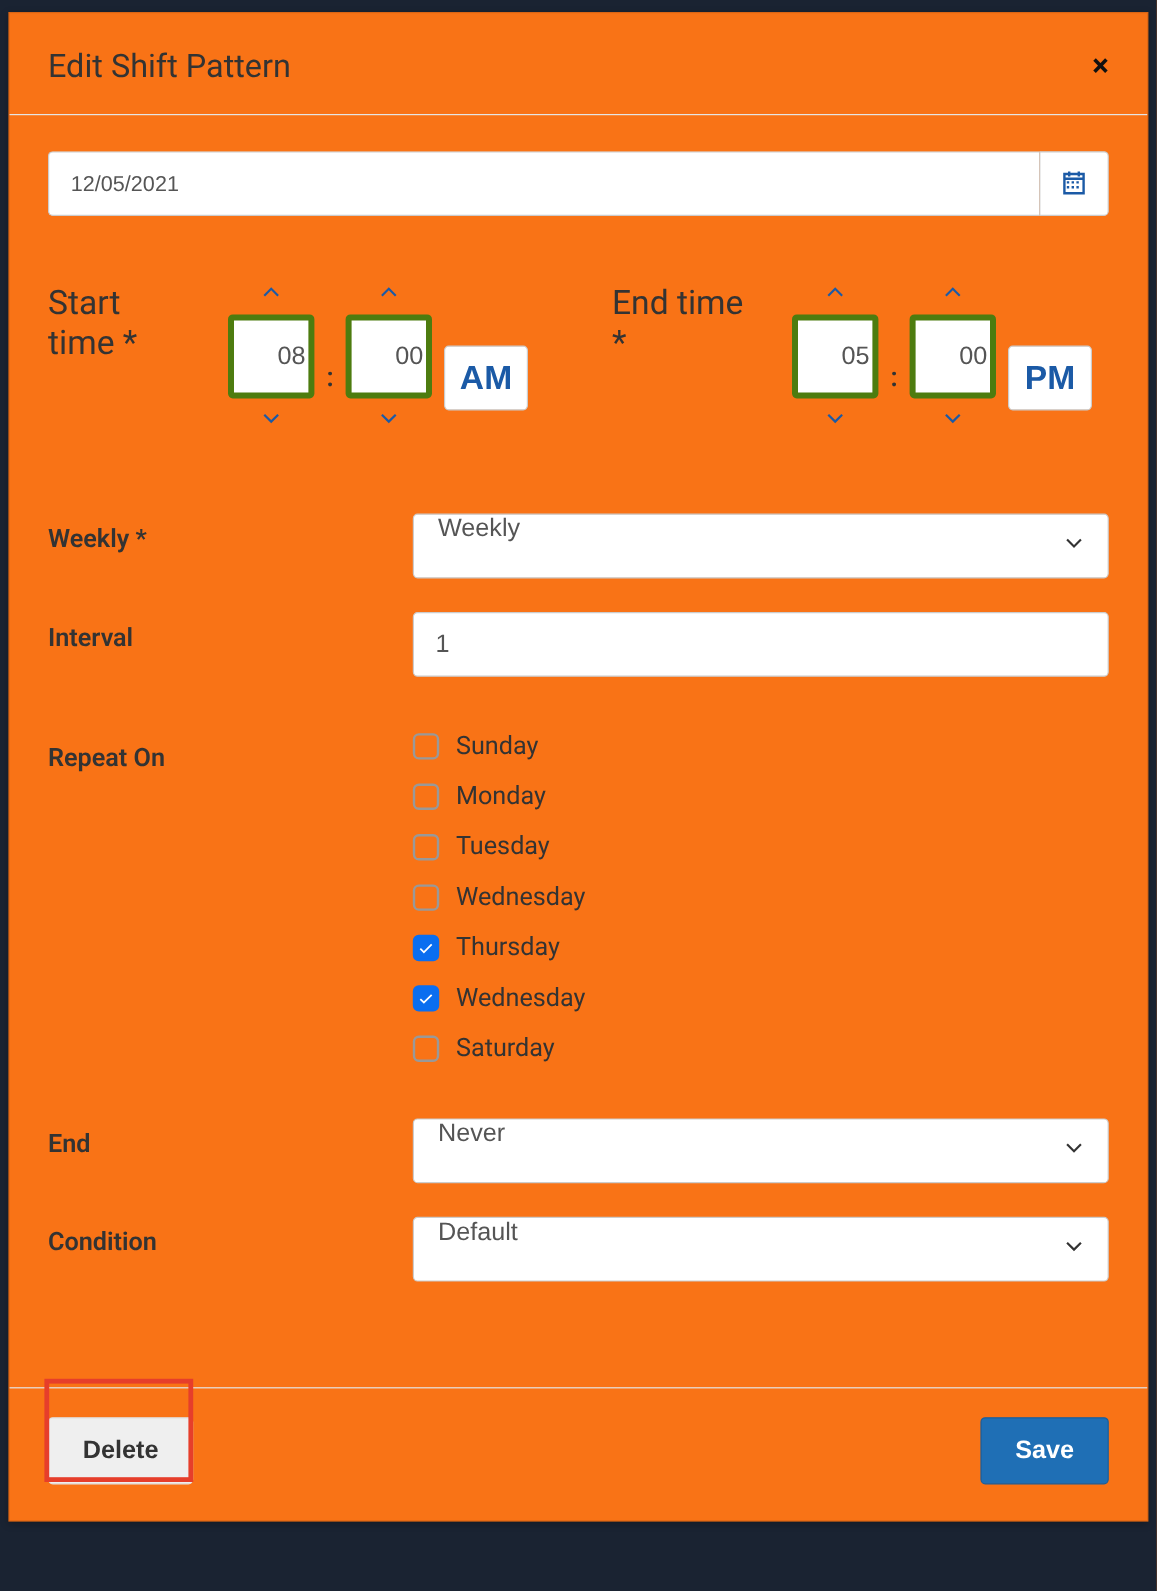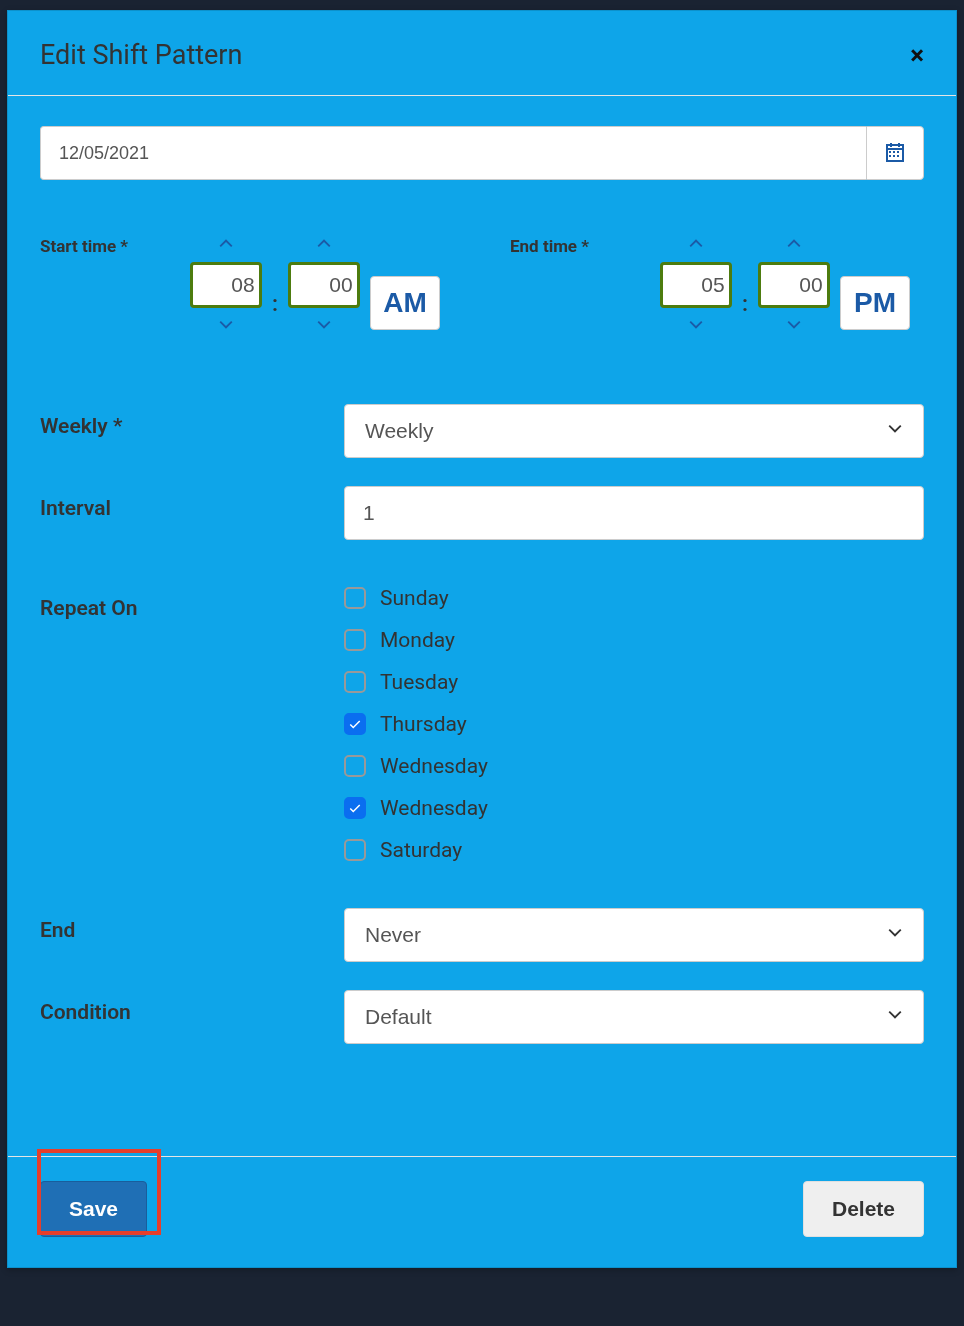--- a/index.html
+++ b/index.html
@@ -10,21 +10,21 @@
     width:964px;
     height:1326px;
     overflow:hidden;
     color:#333;
   }
   .modal {
     position:absolute;
     top:10px; left:7px;
     width:950px;
     height:1258px;
-    background:#0ea5e9;
+    background:#f97316;
     border:1px solid rgba(0,0,0,0.12);
     box-shadow:0 2px 6px rgba(0,0,0,0.25);
     display:flex;
     flex-direction:column;
   }
   .modal-header {
     display:flex;
     align-items:center;
     justify-content:space-between;
     padding:28px 32px 24px 32px;
@@ -99,22 +99,22 @@
     gap:70px;
   }
   .time-block {
     display:flex;
     gap:30px;
     align-items:flex-start;
   }
   .time-label {
     width:120px;
     padding-top:10px;
-    font-size:17px;
-    font-weight:700;
+    font-size:28px;
+    font-weight:400;
   }
   .time-picker {
     display:flex;
     align-items:center;
     gap:10px;
   }
   .tp-col {
     display:flex;
     flex-direction:column;
     align-items:center;
@@ -126,22 +126,22 @@
     align-items:center;
     justify-content:center;
     cursor:pointer;
     color:#1b5aa6;
     background:none;
     border:none;
   }
   .chevron svg { width:22px; height:22px; }
   .tp-input {
     width:72px;
-    height:46px;
-    border:3px solid #4d7c0f;
+    height:70px;
+    border:5px solid #4d7c0f;
     border-radius:4px;
     text-align:center;
     font-size:21px;
     color:#555;
     padding-left:36px;
   }
   .tp-colon {
     font-size:22px;
     font-weight:600;
     margin-top:36px;
@@ -169,21 +169,20 @@
     height:54px;
     border:1px solid #ccc;
     border-radius:4px;
     background:#fff;
     padding:0 46px 0 20px;
     font-size:21px;
     color:#555;
     text-align:left;
     cursor:pointer;
     display:flex;
-    align-items:center;
   }
   .select-caret {
     position:absolute;
     right:18px;
     top:50%;
     transform:translateY(-50%);
     color:#333;
     pointer-events:none;
   }
   .select-caret svg { width:22px; height:22px; }
@@ -404,30 +403,30 @@
             </div>
             <div class="chk-row">
               <div class="chk"></div>
               <span>Monday</span>
             </div>
             <div class="chk-row">
               <div class="chk"></div>
               <span>Tuesday</span>
             </div>
             <div class="chk-row">
+              <div class="chk"></div>
+              <span>Wednesday</span>
+            </div>
+            <div class="chk-row">
               <div class="chk checked">
                 <svg>
                   <use href="#i-check"></use>
                 </svg>
               </div>
               <span>Thursday</span>
-            </div>
-            <div class="chk-row">
-              <div class="chk"></div>
-              <span>Wednesday</span>
             </div>
             <div class="chk-row">
               <div class="chk checked">
                 <svg>
                   <use href="#i-check"></use>
                 </svg>
               </div>
               <span>Wednesday</span>
             </div>
             <div class="chk-row">
@@ -462,18 +461,18 @@
           <span class="select-caret"><svg>
                 <use href="#i-chev-down"></use>
               </svg></span>
         </div>
       </div>
     </div>
 
   </div>
 
   <div class="modal-footer">
+    <button class="btn btn-delete">Delete</button>
     <button class="btn btn-save">Save</button>
-    <button class="btn btn-delete">Delete</button>
   </div>
 
   <div class="delete-highlight"></div>
 </div>
 
 </body></html>

